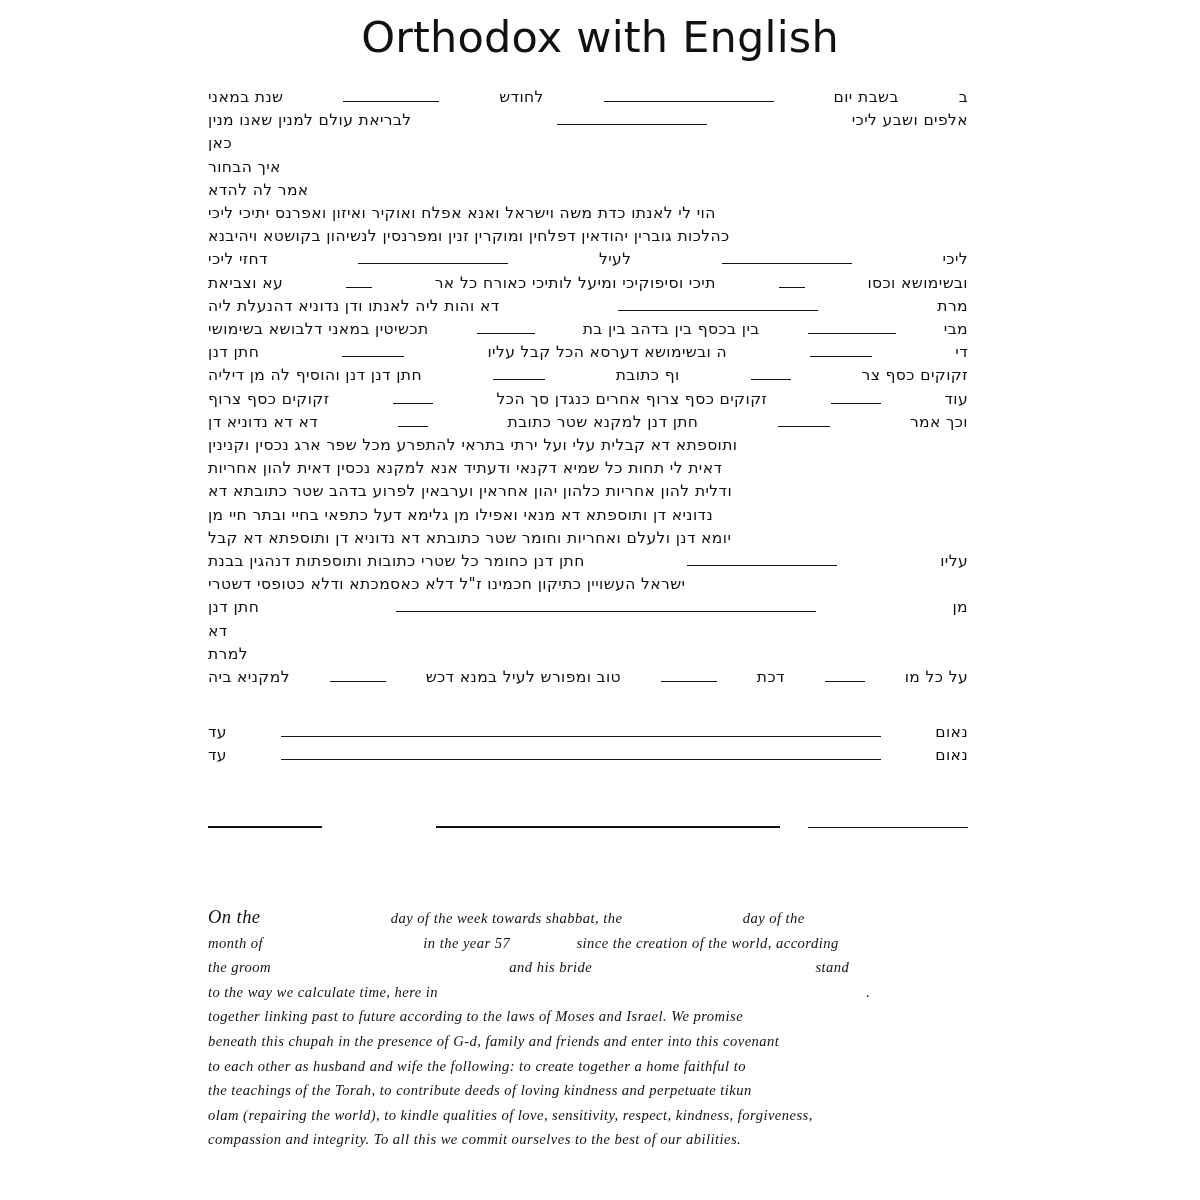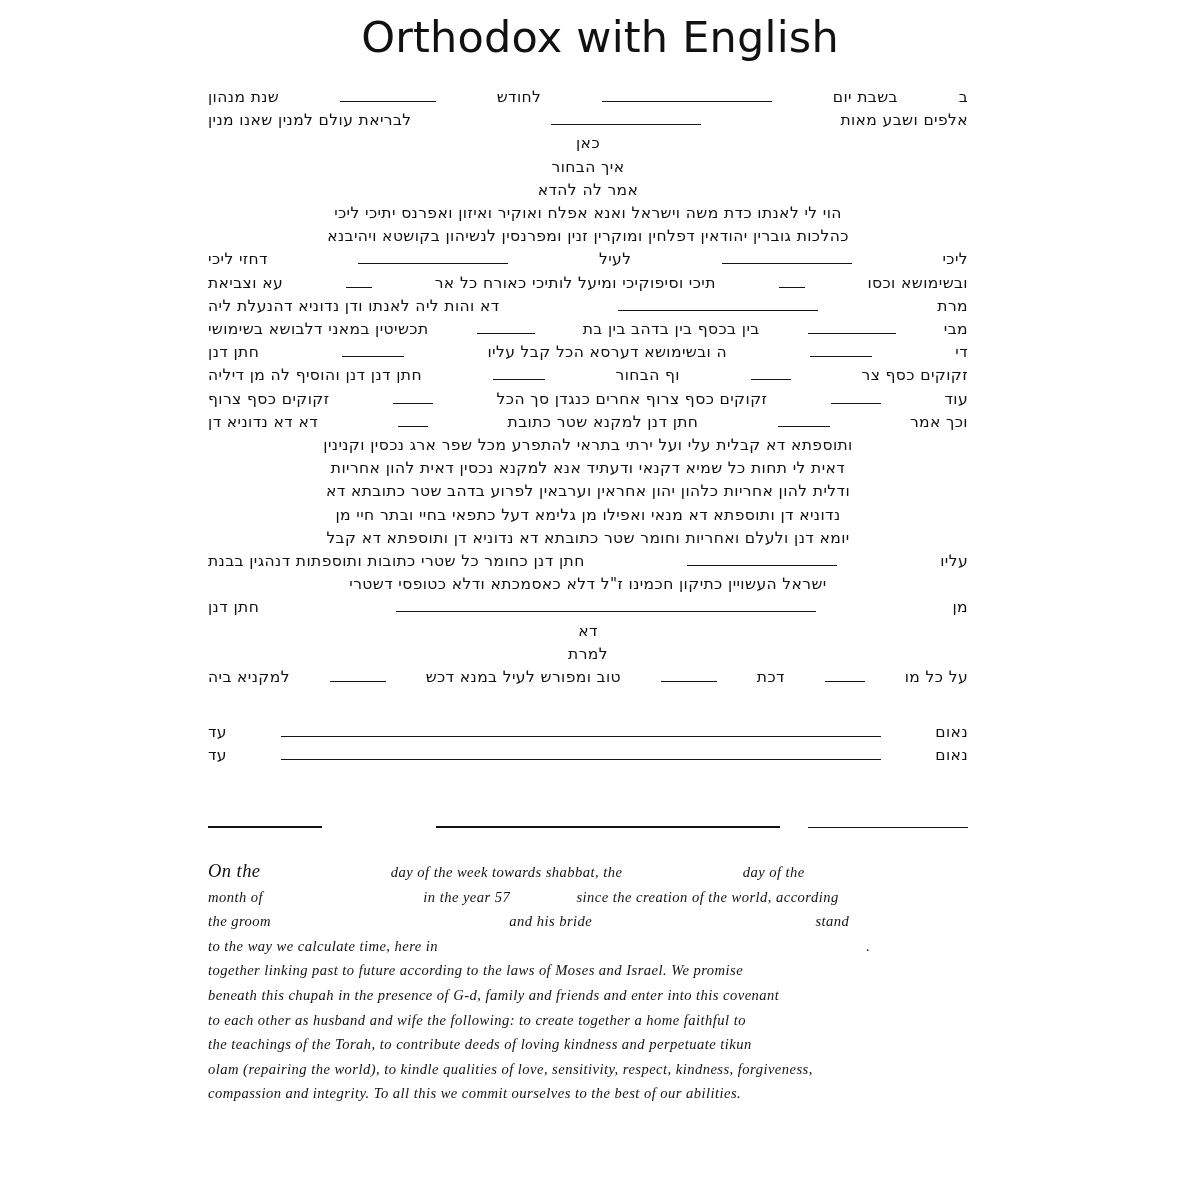--- a/index.html
+++ b/index.html
@@ -50,21 +50,21 @@
     line-height: 23.2px;
     white-space: nowrap;
     letter-spacing: 0.4px;
   }
   .heb-line.spread {
     display: flex;
     justify-content: space-between;
     align-items: baseline;
   }
   .heb-line.spread > span { white-space: nowrap; }
-  .heb-line.right { text-align: center; }
+  .heb-line.right { text-align: left; }
   .fill-line {
     display: inline-block;
     border-bottom: 1px solid #141414;
     height: 0.72em;
     vertical-align: baseline;
   }
 
   
   #rule-row {
     position: absolute;
@@ -77,21 +77,21 @@
     position: absolute;
     height: 0;
     border-top: 2px solid #111;
   }
   #rule-row .rule.thin { border-top: 1px solid #111; }
 
   
   #english-body {
     position: absolute;
     left: 208px;
-    top: 860px;
+    top: 906px;
     width: 760px;
     font-family: "Liberation Serif", serif;
     font-style: italic;
     font-size: 14.6px;
     line-height: 24.6px;
     color: #121212;
     letter-spacing: 0.45px;
   }
   #english-body .eline {
     white-space: nowrap;
@@ -114,25 +114,25 @@
   <div id="title">Orthodox with English</div>
 
   <div id="hebrew-body">
 
     <div class="heb-line spread">
       <span class="big">ב</span>
       <span>בשבת יום</span>
       <span class="fill-line" style="width:170px"></span>
       <span>לחודש</span>
       <span class="fill-line" style="width:96px"></span>
-      <span>שנת מנהון</span>
-    </div>
-
-    <div class="heb-line spread">
-      <span>אלפים ושבע מאות</span>
+      <span>שנת במאני</span>
+    </div>
+
+    <div class="heb-line spread">
+      <span>אלפים ושבע ליכי</span>
       <span class="fill-line" style="width:150px"></span>
       <span>לבריאת עולם למנין שאנו מנין</span>
     </div>
 
     <div class="heb-line right">
       <span>כאן</span>
     </div>
 
     <div class="heb-line right">
       <span>איך הבחור</span>
@@ -184,21 +184,21 @@
       <span>די</span>
       <span class="fill-line" style="width:62px"></span>
       <span>ה ובשימושא דערסא הכל קבל עליו</span>
       <span class="fill-line" style="width:62px"></span>
       <span>חתן דנן</span>
     </div>
 
     <div class="heb-line spread">
       <span>זקוקים כסף צר</span>
       <span class="fill-line" style="width:40px"></span>
-      <span>וף הבחור</span>
+      <span>וף כתובת</span>
       <span class="fill-line" style="width:52px"></span>
       <span>חתן דנן דנן והוסיף לה מן דיליה</span>
     </div>
 
     <div class="heb-line spread">
       <span>עוד</span>
       <span class="fill-line" style="width:50px"></span>
       <span>זקוקים כסף צרוף אחרים כנגדן סך הכל</span>
       <span class="fill-line" style="width:40px"></span>
       <span>זקוקים כסף צרוף</span>

